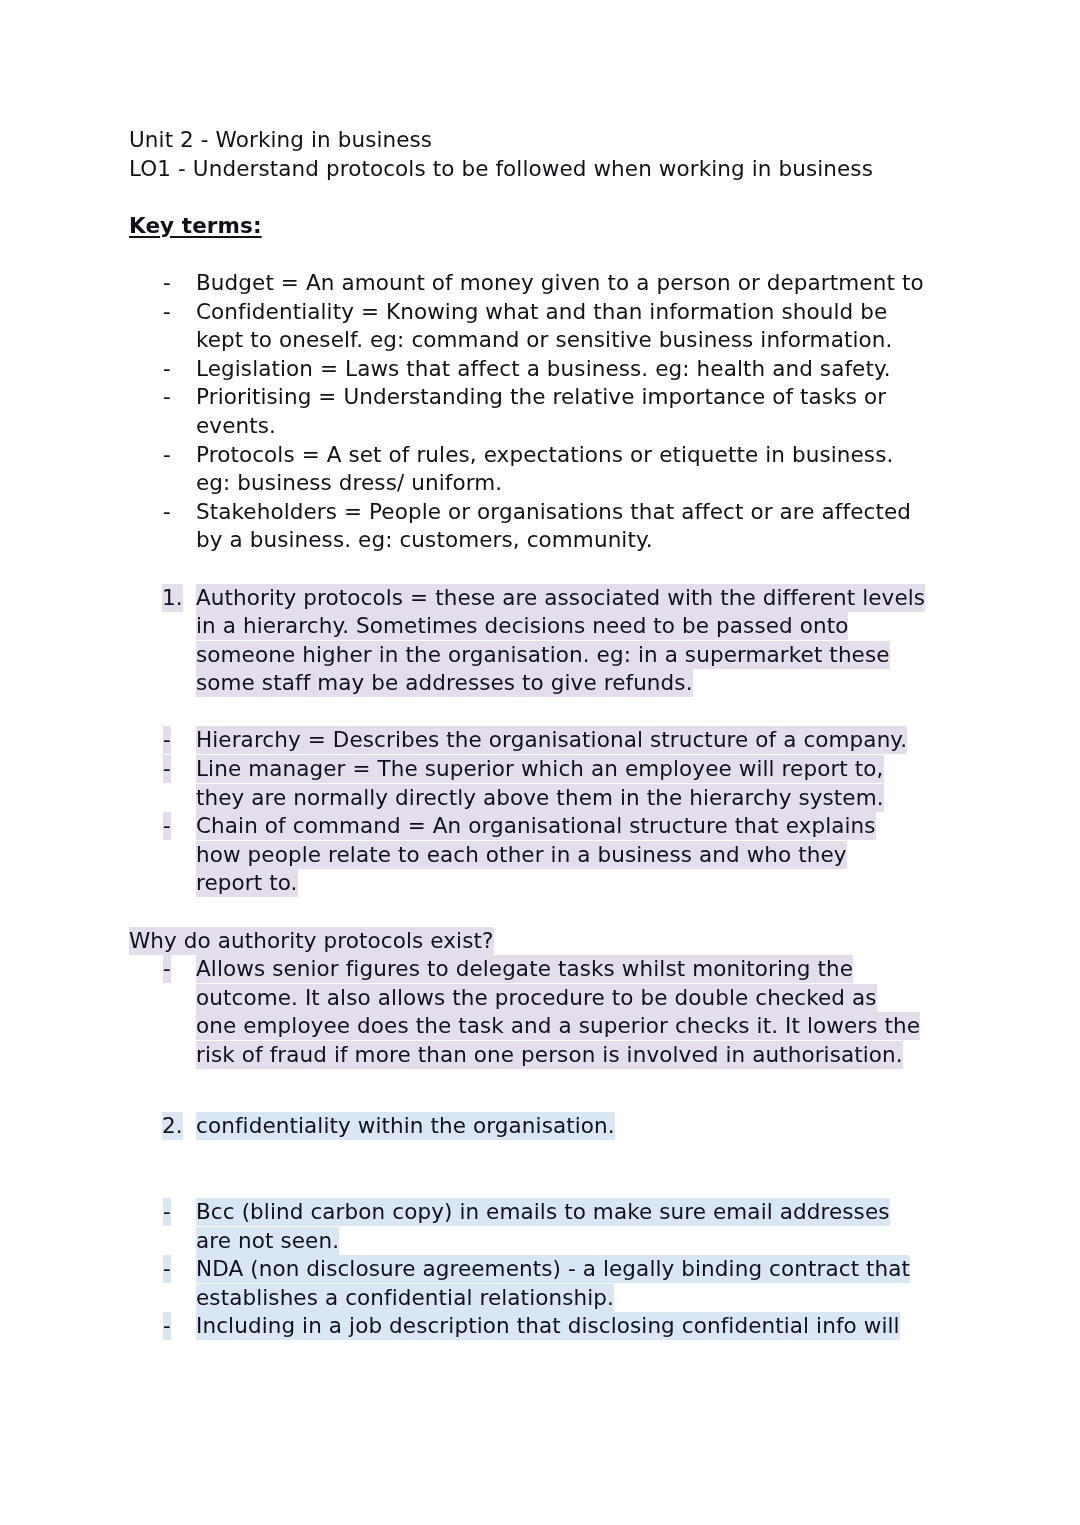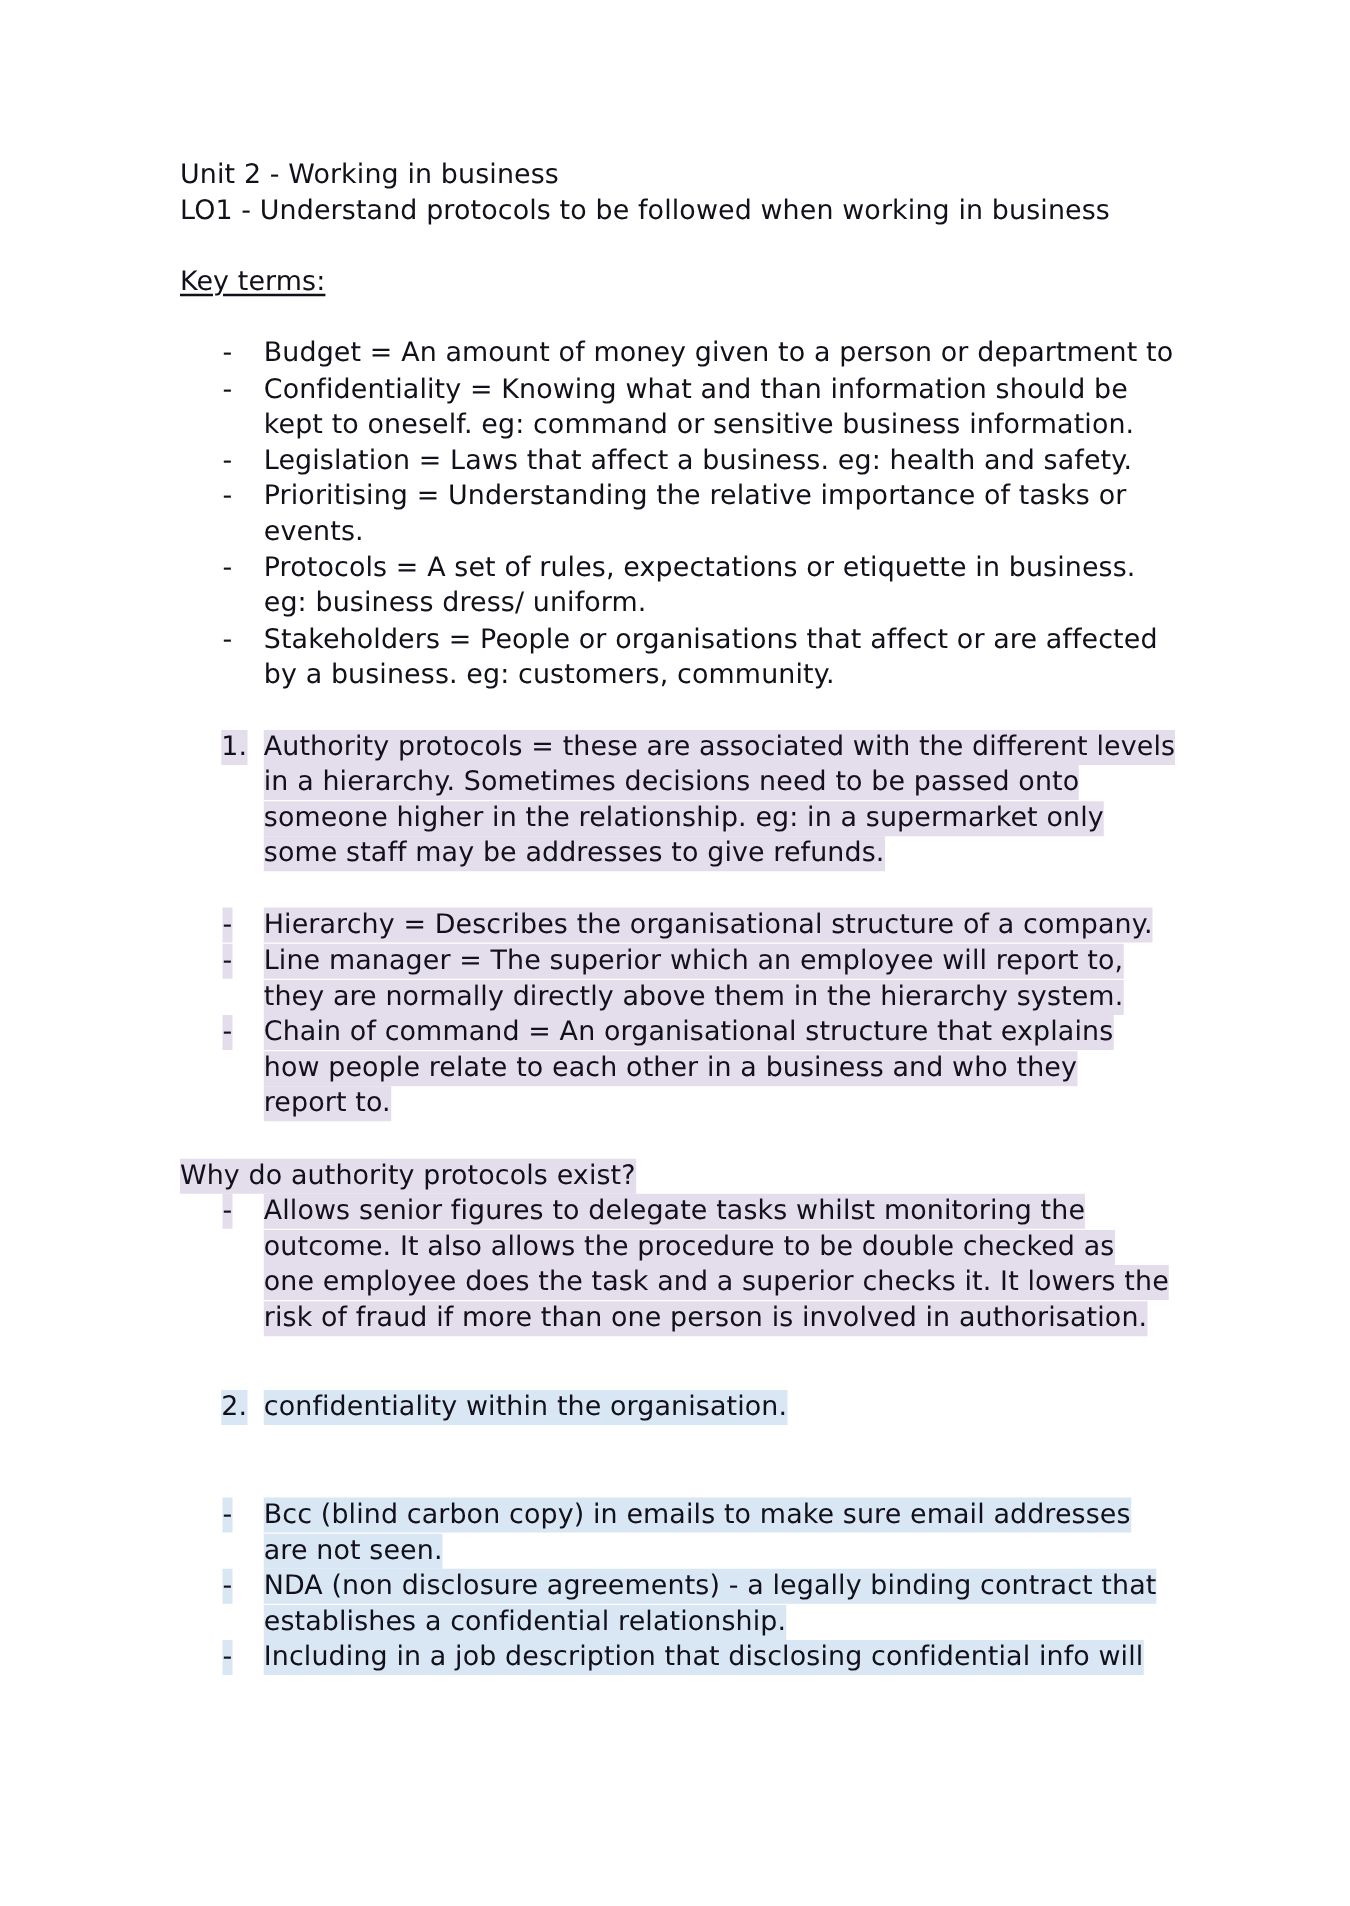--- a/index.html
+++ b/index.html
@@ -13,21 +13,21 @@
   .page {
     position: relative;
     width: 1080px;
     height: 1525px;
     background: #ffffff;
     overflow: hidden;
     box-sizing: border-box;
   }
   .doc {
     position: absolute;
-    left: 144px;
+    left: 129px;
     top: 126px;
     width: 830px;
     color: #12101a;
     font-size: 21.5px;
     line-height: 28.6px;
     letter-spacing: 0.1px;
     font-weight: 400;
   }
   .line {
     white-space: pre-wrap;
@@ -37,20 +37,21 @@
     padding: 0;
   }
   .spacer-sm { height: 28.6px; }
   .spacer-xs { height: 14px; }
 
   
   .underlined {
     text-decoration: underline;
     text-underline-offset: 3px;
     text-decoration-thickness: 1.6px;
+    font-weight: bold;
   }
 
   
   .list {
     margin: 0;
     padding: 0;
     list-style: none;
   }
   .list li {
     position: relative;
@@ -139,21 +140,21 @@
       </li>
     </ul>
 
     <div class="spacer-sm"></div>
 
     <ul class="list">
       <li>
         <span class="marker-num"><span class="hl-purple">1.</span></span>
         <span class="blk"><span class="hl-purple">Authority protocols = these are associated with the different levels</span></span>
         <span class="blk"><span class="hl-purple">in a hierarchy. Sometimes decisions need to be passed onto</span></span>
-        <span class="blk"><span class="hl-purple">someone higher in the relationship. eg: in a supermarket only</span></span>
+        <span class="blk"><span class="hl-purple">someone higher in the organisation. eg: in a supermarket these</span></span>
         <span class="blk"><span class="hl-purple">some staff may be addresses to give refunds.</span></span>
       </li>
     </ul>
 
     <div class="spacer-sm"></div>
 
     <ul class="list">
       <li>
         <span class="marker"><span class="hl-purple">-</span></span>
         <span class="blk"><span class="hl-purple">Hierarchy = Describes the organisational structure of a company.</span></span>

